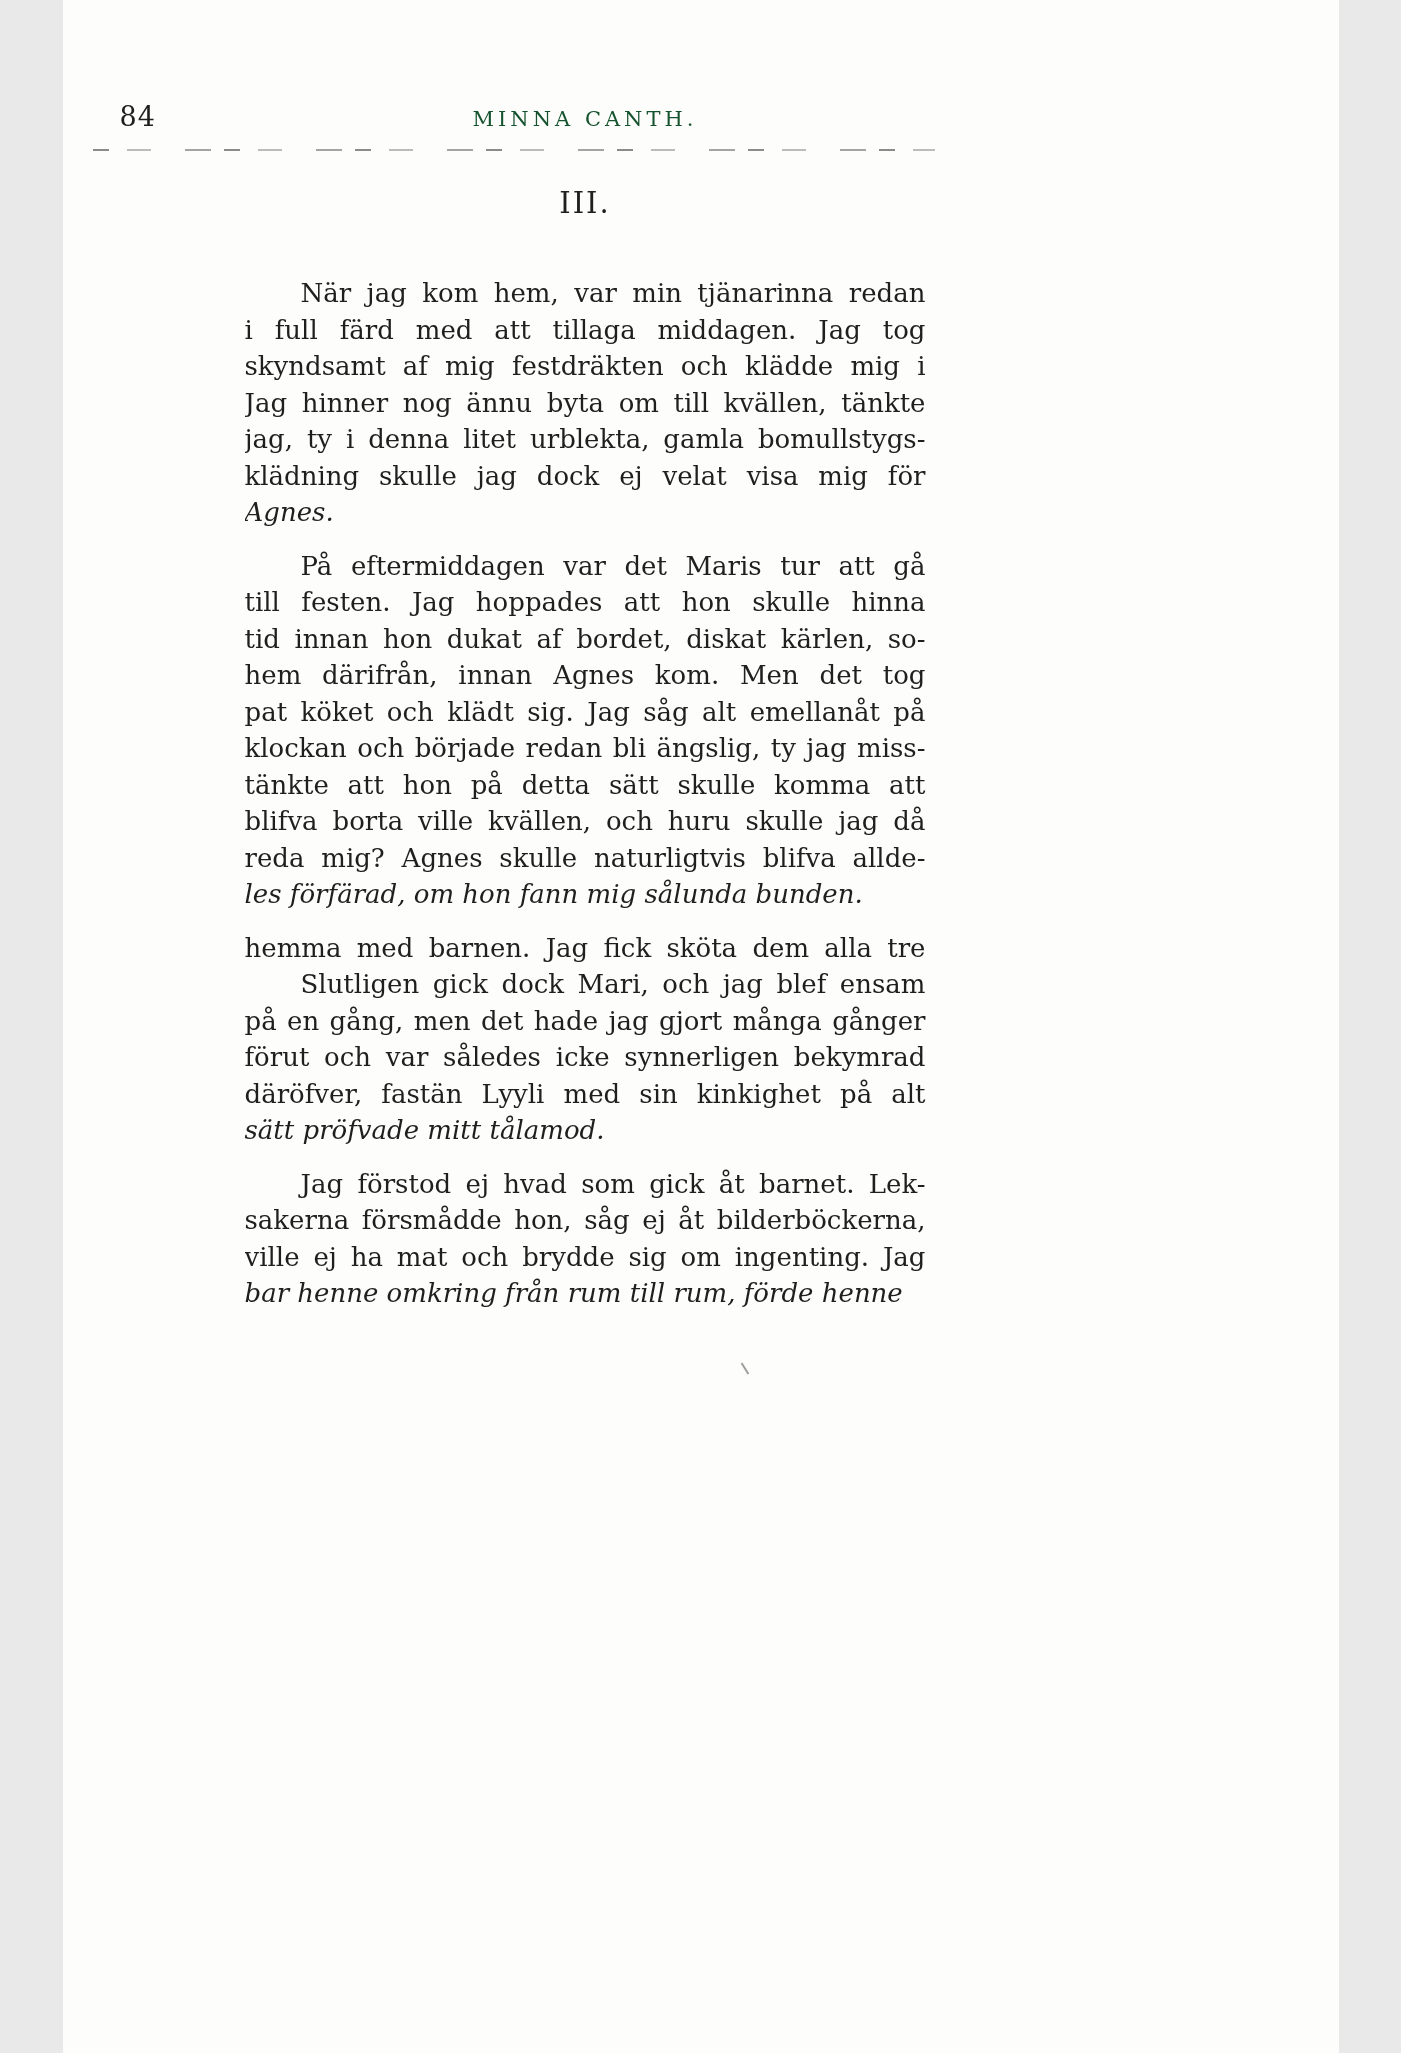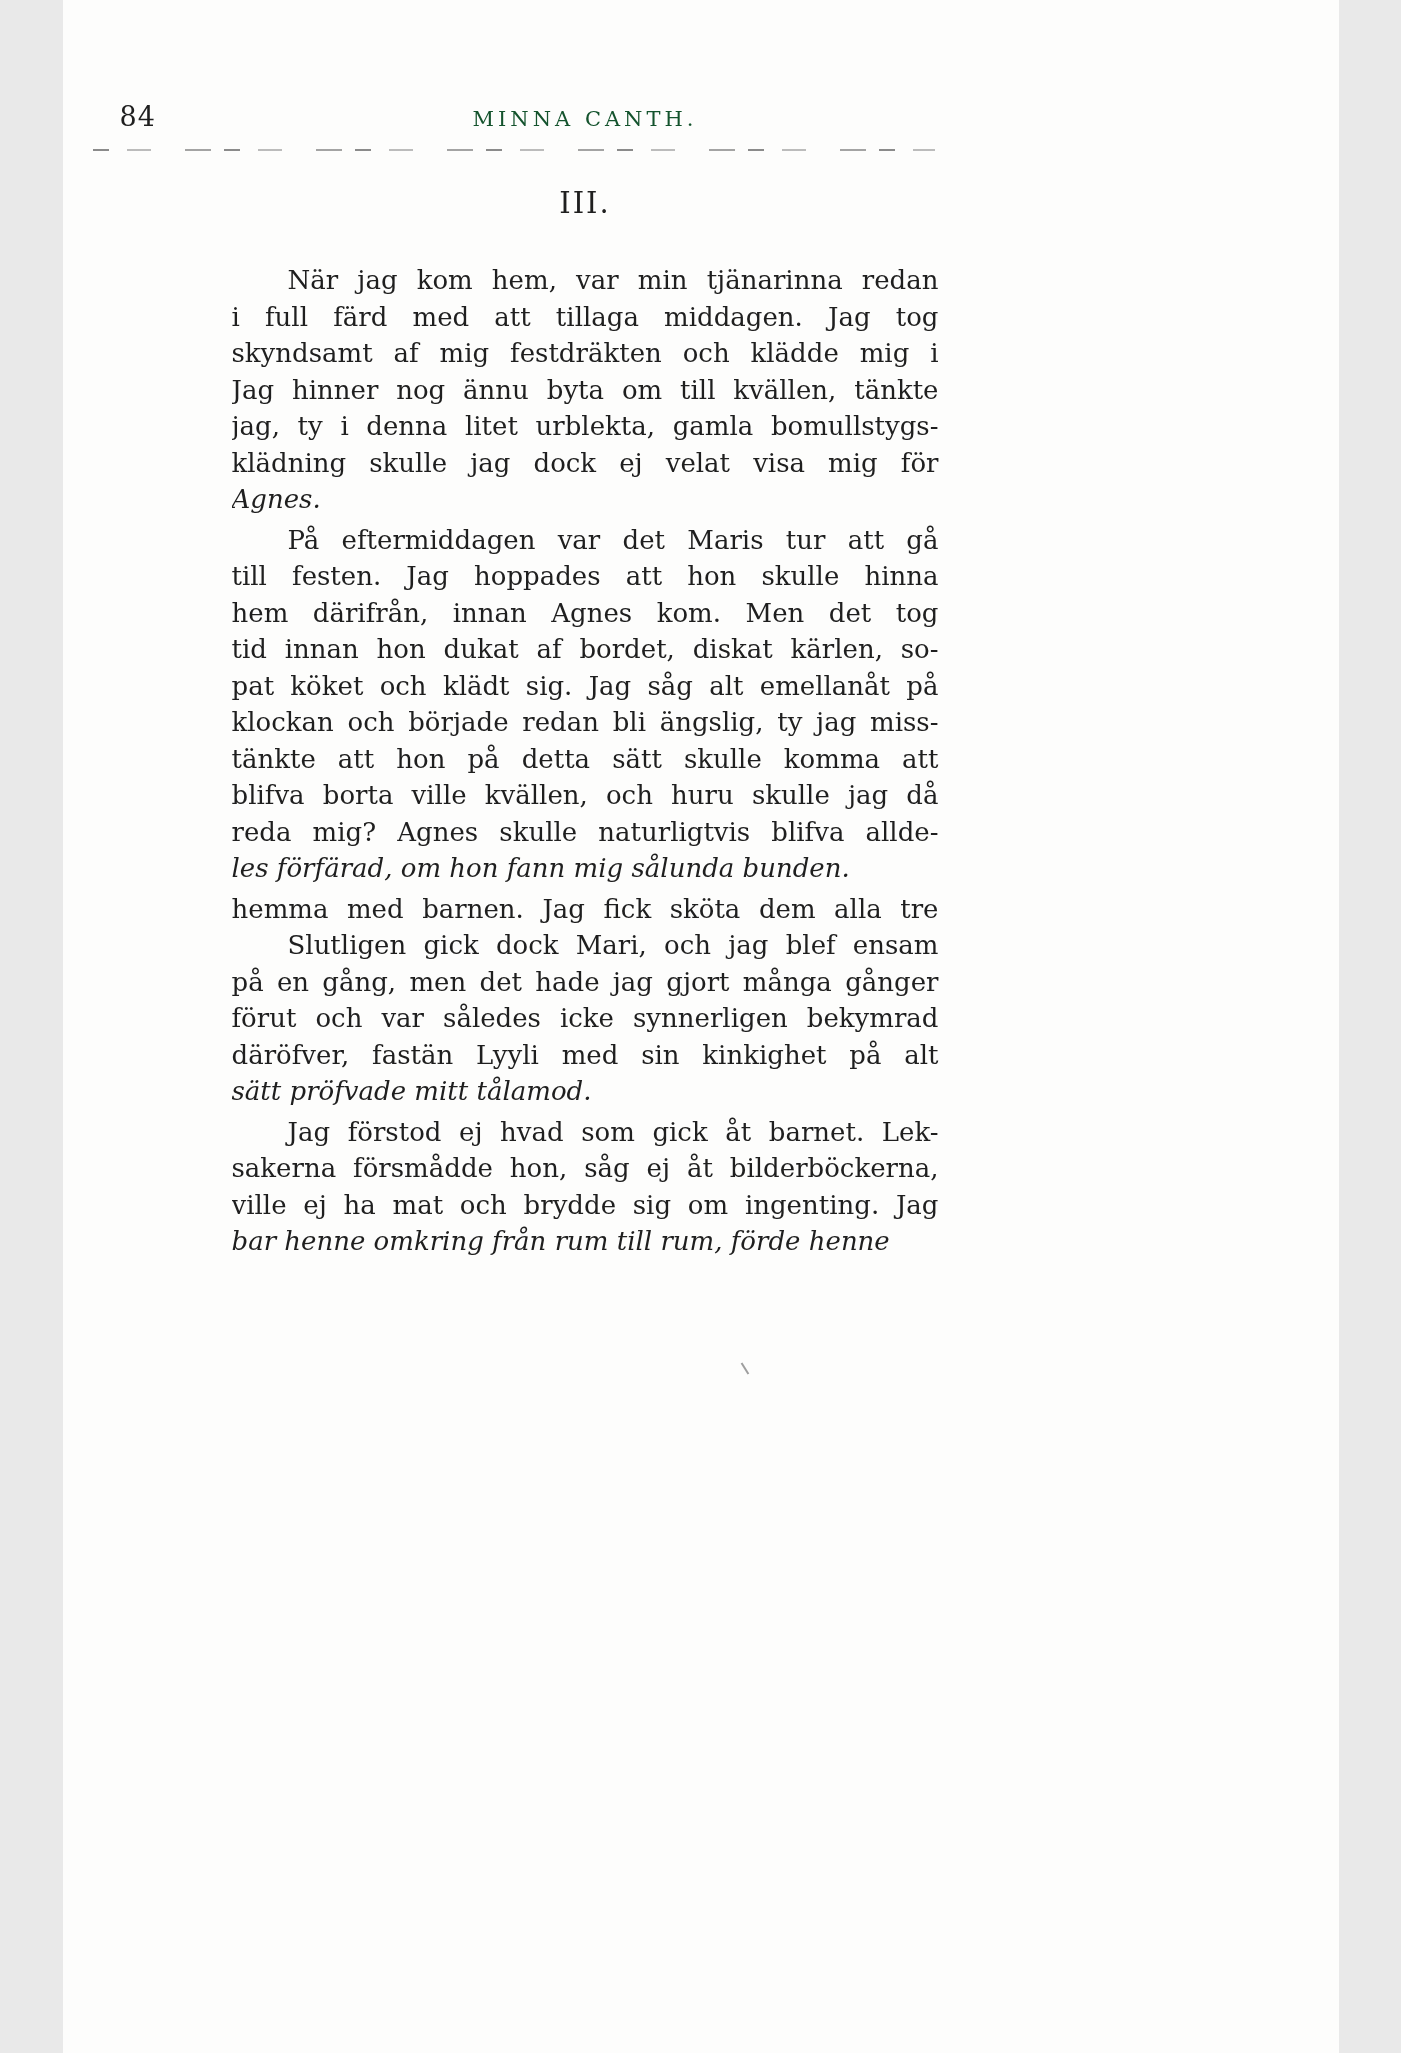--- a/index.html
+++ b/index.html
@@ -61,21 +61,21 @@
   }
   .text-block {
     position: absolute;
     top: 258px;
     left: 165px;
     width: 715px;
     font-size: 26px;
     line-height: 36.5px;
   }
   .paragraph {
-    margin: 4px;
+    margin: 17px;
   }
   .line {
     text-align: justify;
     text-align-last: justify;
     white-space: normal;
     height: 36.5px;
     overflow: hidden;
   }
   .line.first {
     text-indent: 56px;
@@ -114,22 +114,22 @@
         <div class="line">i full färd med att tillaga middagen. Jag tog</div>
         <div class="line">skyndsamt af mig festdräkten och klädde mig i</div>
         <div class="line">Jag hinner nog ännu byta om till kvällen, tänkte</div>
         <div class="line">jag, ty i denna litet urblekta, gamla bomullstygs-</div>
         <div class="line">klädning skulle jag dock ej velat visa mig för</div>
         <div class="line last">Agnes.</div>
       </div>
       <div class="paragraph">
         <div class="line first">På eftermiddagen var det Maris tur att gå</div>
         <div class="line">till festen. Jag hoppades att hon skulle hinna</div>
+        <div class="line">tid innan hon dukat af bordet, diskat kärlen, so-</div>
         <div class="line">hem därifrån, innan Agnes kom. Men det tog</div>
-        <div class="line">tid innan hon dukat af bordet, diskat kärlen, so-</div>
         <div class="line">pat köket och klädt sig. Jag såg alt emellanåt på</div>
         <div class="line">klockan och började redan bli ängslig, ty jag miss-</div>
         <div class="line">tänkte att hon på detta sätt skulle komma att</div>
         <div class="line">blifva borta ville kvällen, och huru skulle jag då</div>
         <div class="line">reda mig? Agnes skulle naturligtvis blifva allde-</div>
         <div class="line last">les förfärad, om hon fann mig sålunda bunden.</div>
       </div>
       <div class="paragraph">
         <div class="line">hemma med barnen. Jag fick sköta dem alla tre</div>
         <div class="line first">Slutligen gick dock Mari, och jag blef ensam</div>

